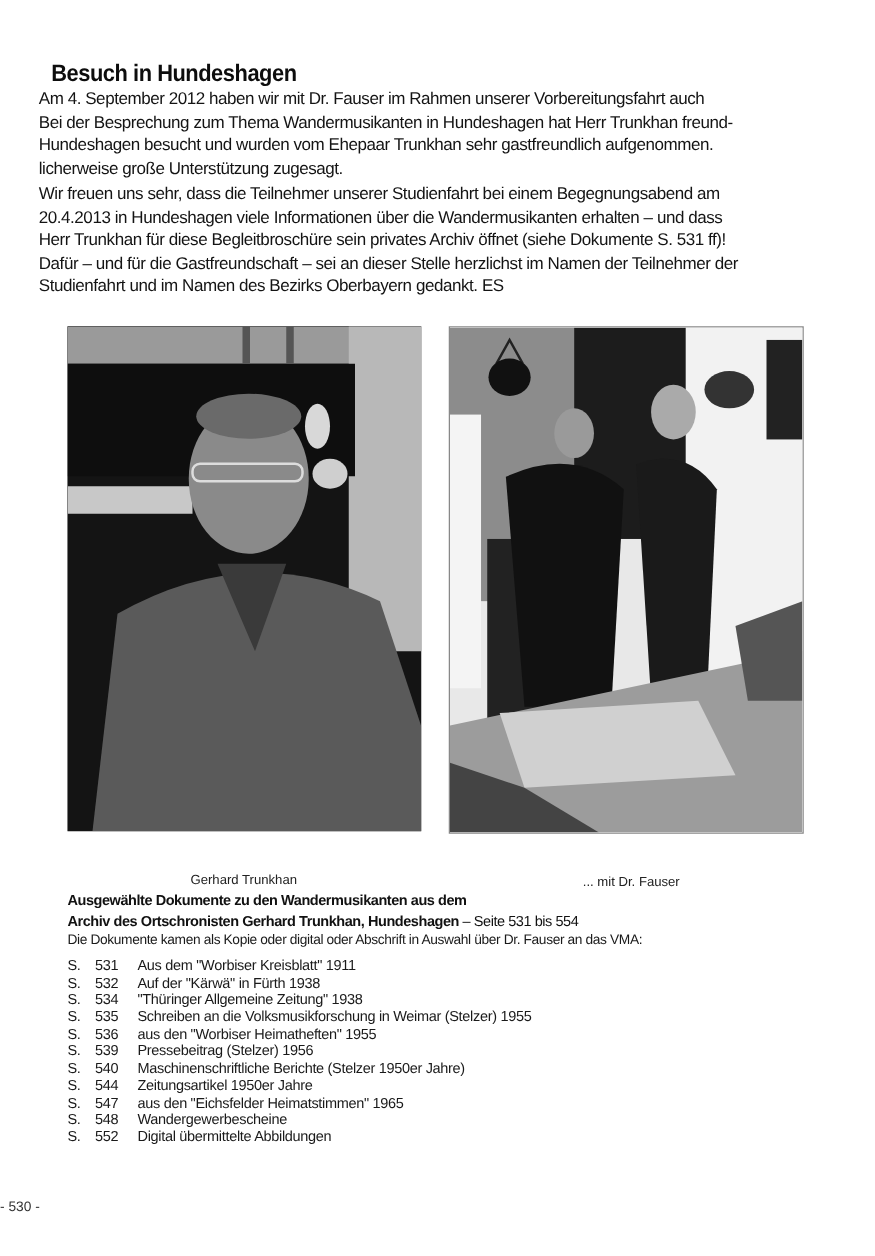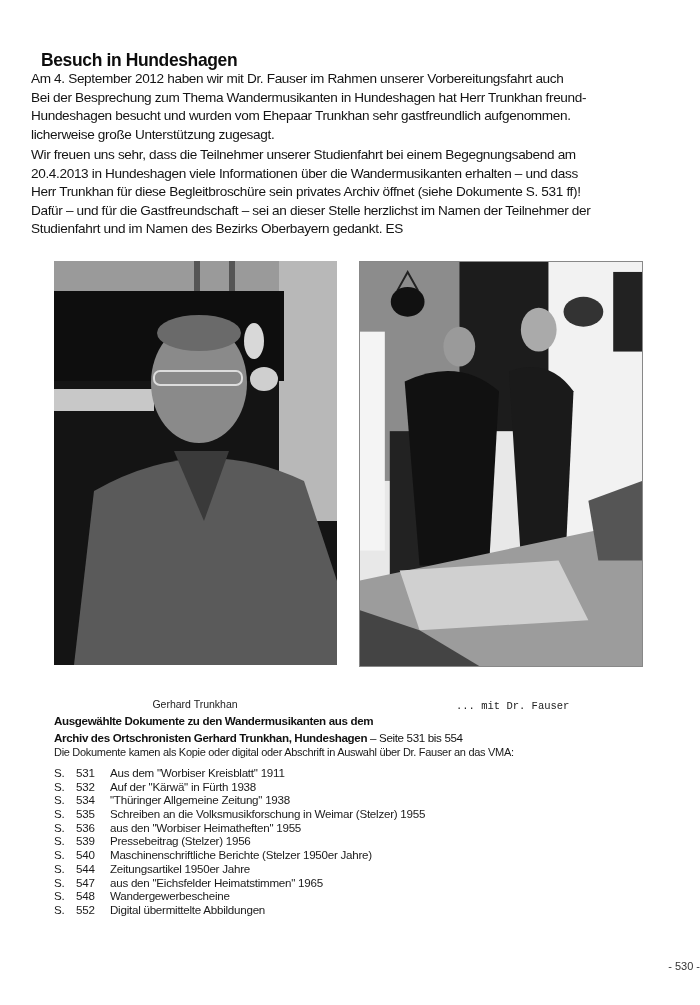--- a/index.html
+++ b/index.html
@@ -25,40 +25,40 @@
       position: absolute; overflow: hidden; background: #1a1a1a;
     }
     .photo svg { display: block; width: 100%; height: 100%; }
     .ph-left { left: 54px; top: 261px; width: 283px; height: 404px; }
     .ph-right { left: 359px; top: 261px; width: 284px; height: 406px; background: #fff; border: 1px solid #888; box-sizing: border-box; }
     .caption {
       position: absolute; font-family: "Liberation Sans", sans-serif;
       font-size: 10.5px; color: #222; margin-top: 24px;
     }
     .cap-left { left: 130px; top: 674px; width: 130px; text-align: center; }
-    .cap-right { left: 456px; top: 676px; width: 130px; text-align: left; font-family: Liberation Mono, monospace; }
+    .cap-right { left: 440px; top: 676px; width: 130px; text-align: center; }
     .docs-heading {
       position: absolute; left: 54px; top: 713px; font-size: 11.6px;
       line-height: 16.5px; letter-spacing: -0.35px; color: #111;
     }
     .docs-heading b { font-weight: bold; }
     .docs-heading .range { font-weight: normal; text-align: right; }
     .docs-intro {
       position: absolute; left: 54px; top: 746px; font-size: 11px;
       letter-spacing: -0.3px; color: #1a1a1a; white-space: nowrap;
     }
     .doc-list {
       position: absolute; left: 54px; top: 766px; margin: 0; padding: 0; list-style: none;
       font-size: 11.6px; letter-spacing: -0.25px; color: #1a1a1a;
     }
     .doc-list li { height: 13.7px; line-height: 13.7px; display: flex; white-space: nowrap; }
     .doc-list .s { width: 20px; }
     .doc-list .pg { width: 34px; padding-left: 2px; }
     .page-num {
-      position: absolute; left: 0; width: 700px; top: 960px; text-align: right;
+      position: absolute; left: 0; width: 700px; top: 960px; text-align: left;
       font-size: 11px; color: #333;
     }
   </style>
 </head>
 <body>
 
 <h1 class="title">Besuch in Hundeshagen</h1>
 
 <div class="para p1">
   <span class="line">Am 4. September 2012 haben wir mit Dr. Fauser im Rahmen unserer Vorbereitungsfahrt auch</span>

